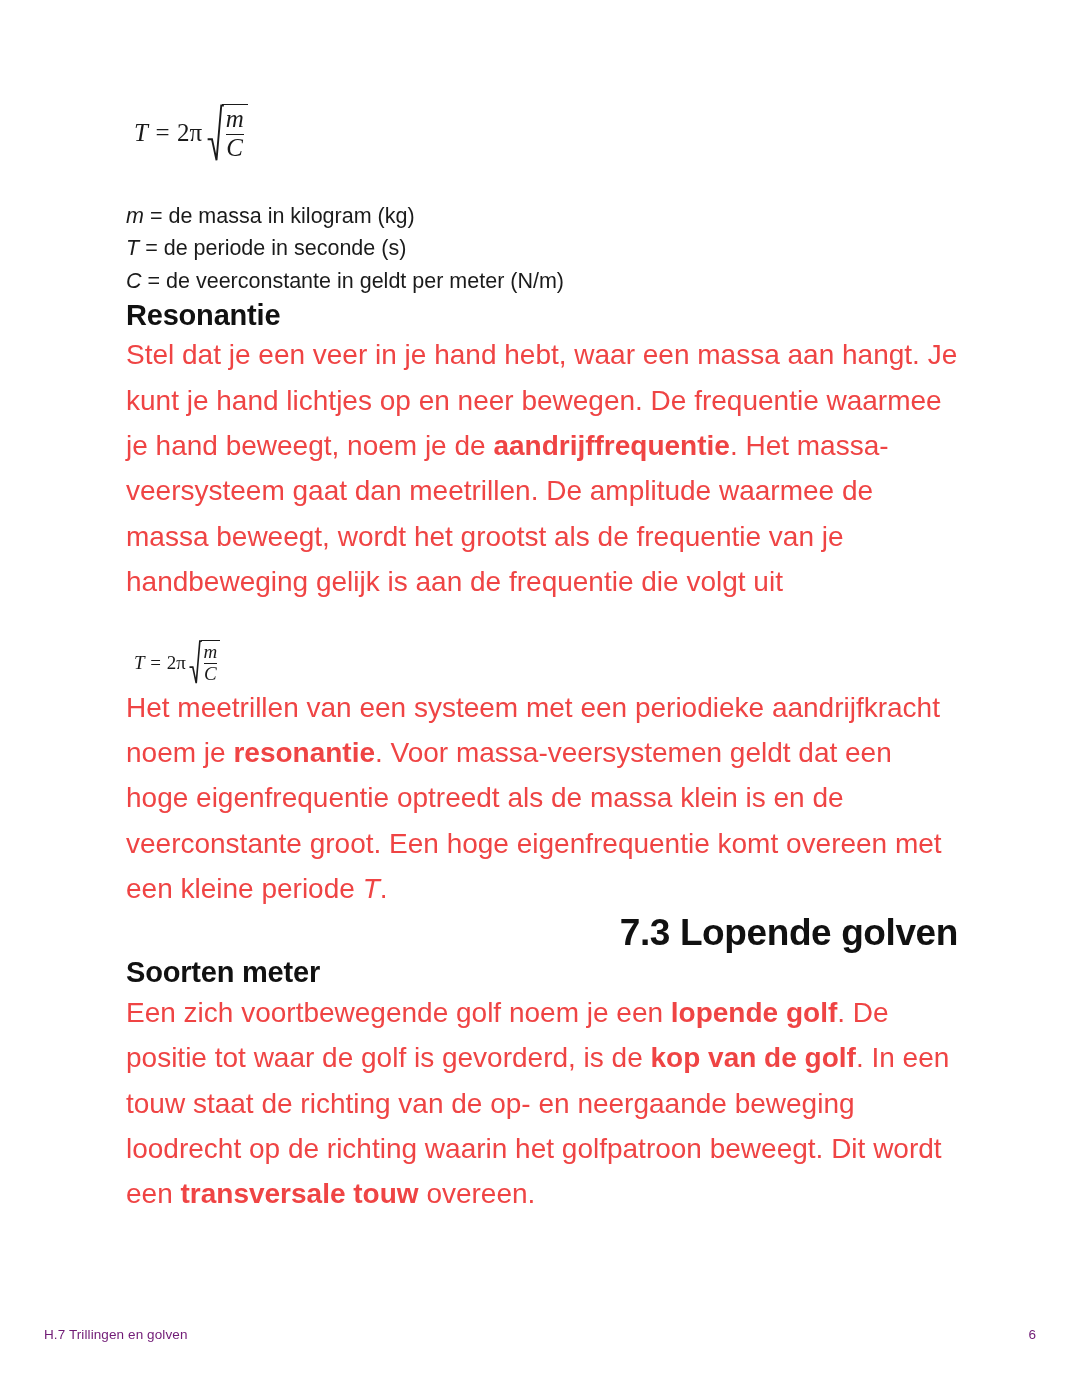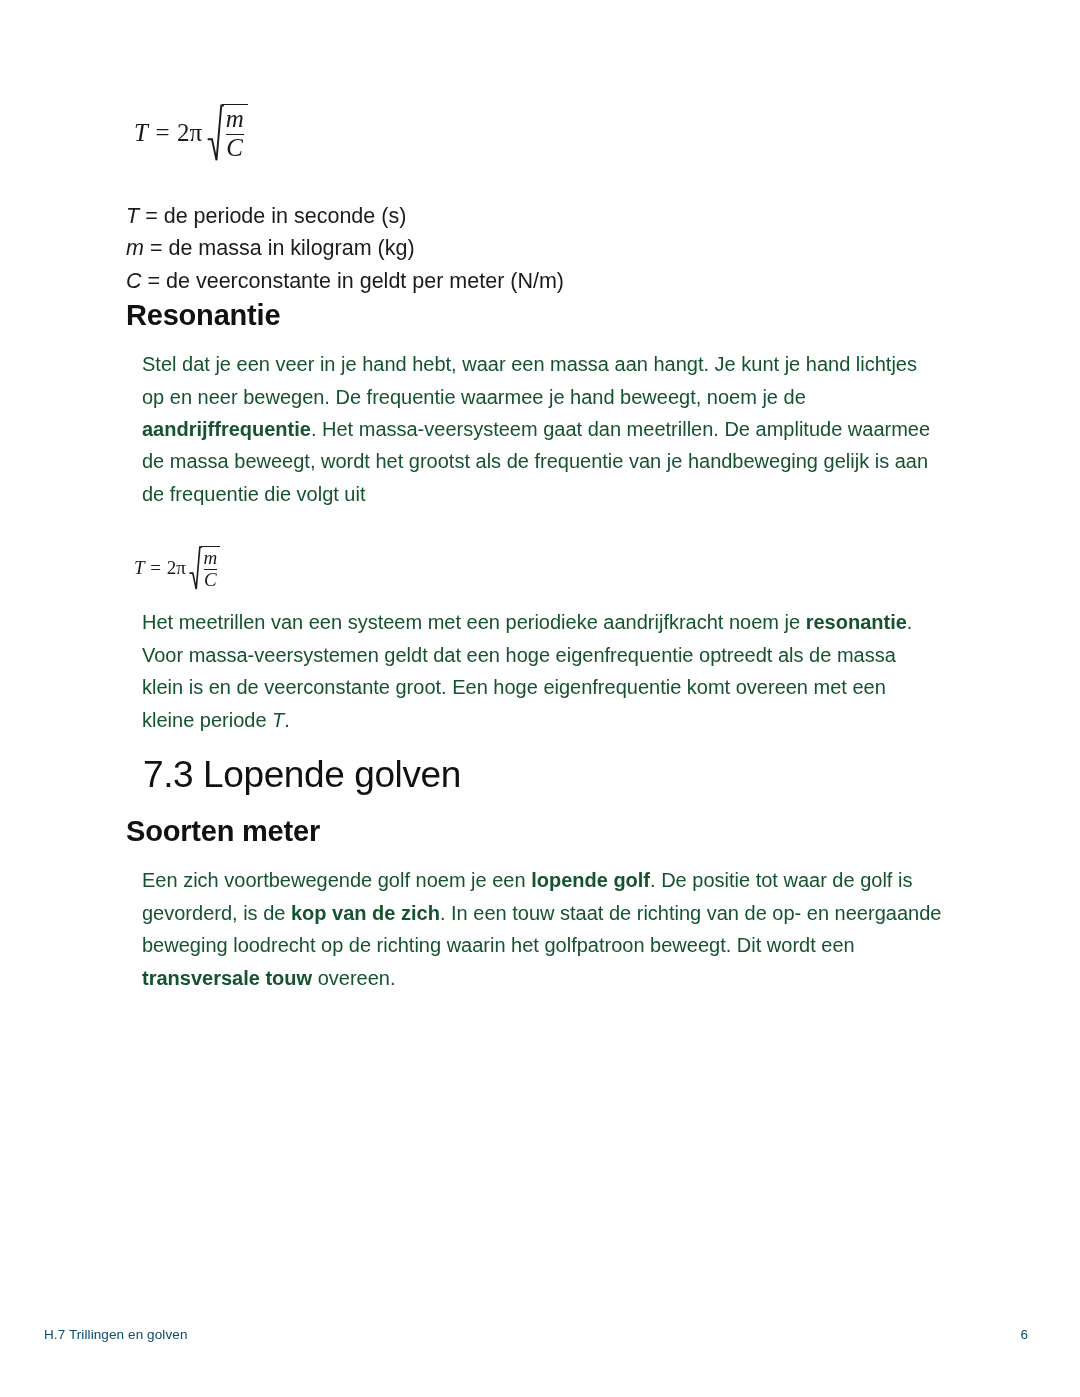--- a/index.html
+++ b/index.html
@@ -83,65 +83,66 @@
     font-size: 21.5px;
     line-height: 1.52;
     color: #1b1b1b;
   }
   .vardefs .row { white-space: nowrap; }
   .vardefs .sym { font-style: italic; }
 
   
   h2.h-section {
     font-size: 37px;
-    font-weight: normal;
+    font-weight: bold;
     letter-spacing: -0.4px;
-    margin: 17px;
+    margin: 0;
     color: #111111;
     line-height: 1.18;
+    text-align: right;
   }
   h3.h-sub {
     font-size: 29px;
     font-weight: bold;
     letter-spacing: -0.2px;
     margin: 0;
     color: #111111;
     line-height: 1.2;
   }
 
   
   p.body {
-    font-size: 20px;
+    font-size: 28px;
     line-height: 1.62;
-    margin: 16px;
-    color: #14532d;
+    margin: 0;
+    color: #ef4444;
   }
   p.body b { font-weight: bold; }
   p.body i { font-style: italic; }
 
   
   .sp-resonantie-h  { margin-top: 42px; }
   .sp-after-h3      { margin-top: 22px; }
   .sp-formula2      { margin-top: 36px; }
   .sp-after-f2      { margin-top: 42px; }
   .sp-para          { margin-top: 28px; }
   .sp-h2            { margin-top: 58px; }
   .sp-h3-soorten    { margin-top: 32px; }
 
   
   .footer {
     position: absolute;
     left: 44px;
-    right: 52px;
+    right: 44px;
     top: 1327px;
     display: flex;
     justify-content: space-between;
     align-items: flex-end;
     font-size: 13.5px;
-    color: #0c4a6e;
+    color: #701a75;
     letter-spacing: 0.1px;
   }
 </style>
 </head>
 <body>
 
 <div class="page">
 
   <div class="content">
 
@@ -158,28 +159,28 @@
         </span>
         <span class="frac">
           <span class="num">m</span>
           <span class="den">C</span>
         </span>
       </span>
     </div>
 
     <div class="vardefs">
       <div class="row">
+        <span class="sym">m</span>
+        <span>=</span>
+        <span>de massa in kilogram (kg)</span>
+      </div>
+      <div class="row">
         <span class="sym">T</span>
         <span>=</span>
         <span>de periode in seconde (s)</span>
-      </div>
-      <div class="row">
-        <span class="sym">m</span>
-        <span>=</span>
-        <span>de massa in kilogram (kg)</span>
       </div>
       <div class="row">
         <span class="sym">C</span>
         <span>=</span>
         <span>de veerconstante in geldt per meter (N/m)</span>
       </div>
     </div>
 
     <h3 class="h-sub sp-resonantie-h">Resonantie</h3>
 
@@ -203,21 +204,21 @@
       </span>
     </div>
 
 
     <p class="body sp-para"><span>Het meetrillen van een systeem met een periodieke aandrijfkracht noem je </span><b>resonantie</b><span>. Voor massa-veersystemen geldt dat een hoge eigenfrequentie optreedt als de massa klein is en de veerconstante groot. Een hoge eigenfrequentie komt overeen met een kleine periode </span><i>T</i><span>.</span></p>
 
     <h2 class="h-section sp-h2">7.3 Lopende golven</h2>
 
     <h3 class="h-sub sp-h3-soorten">Soorten meter</h3>
 
-    <p class="body sp-after-h3"><span>Een zich voortbewegende golf noem je een </span><b>lopende golf</b><span>. De positie tot waar de golf is gevorderd, is de </span><b>kop van de zich</b><span>. In een touw staat de richting van de op- en neergaande beweging loodrecht op de richting waarin het golfpatroon beweegt. Dit wordt een </span><b>transversale touw</b><span> overeen.</span></p>
+    <p class="body sp-after-h3"><span>Een zich voortbewegende golf noem je een </span><b>lopende golf</b><span>. De positie tot waar de golf is gevorderd, is de </span><b>kop van de golf</b><span>. In een touw staat de richting van de op- en neergaande beweging loodrecht op de richting waarin het golfpatroon beweegt. Dit wordt een </span><b>transversale touw</b><span> overeen.</span></p>
 
 
   </div>
 
   <div class="footer">
     <span>H.7 Trillingen en golven</span>
     <span>6</span>
   </div>
 
 </div>

